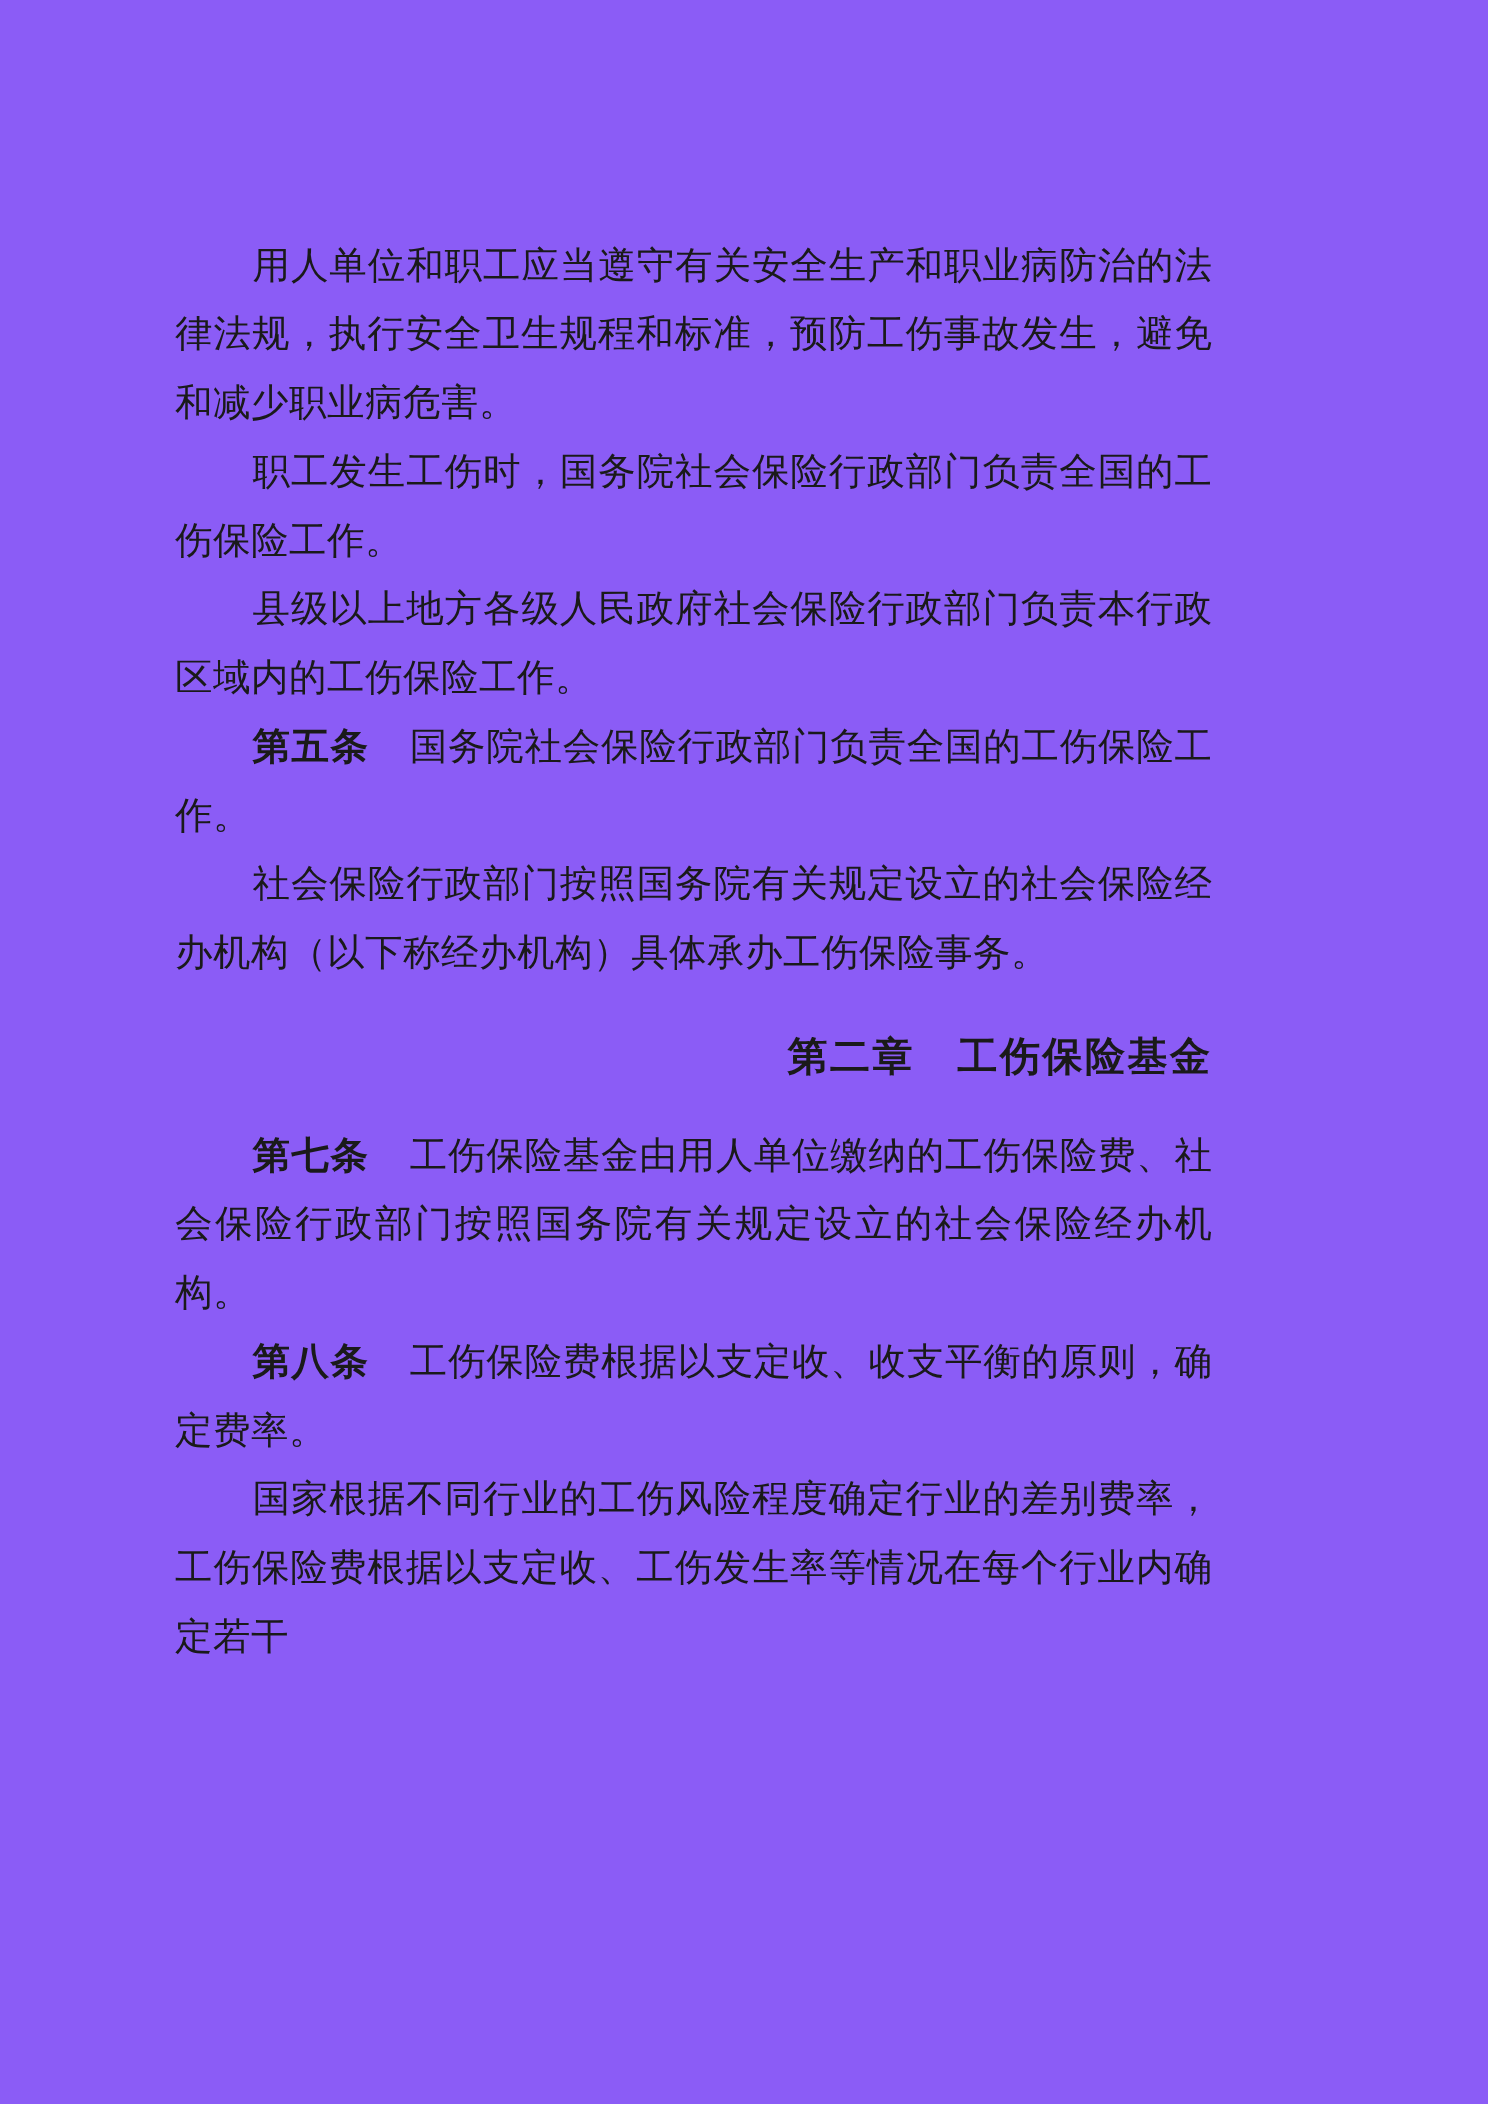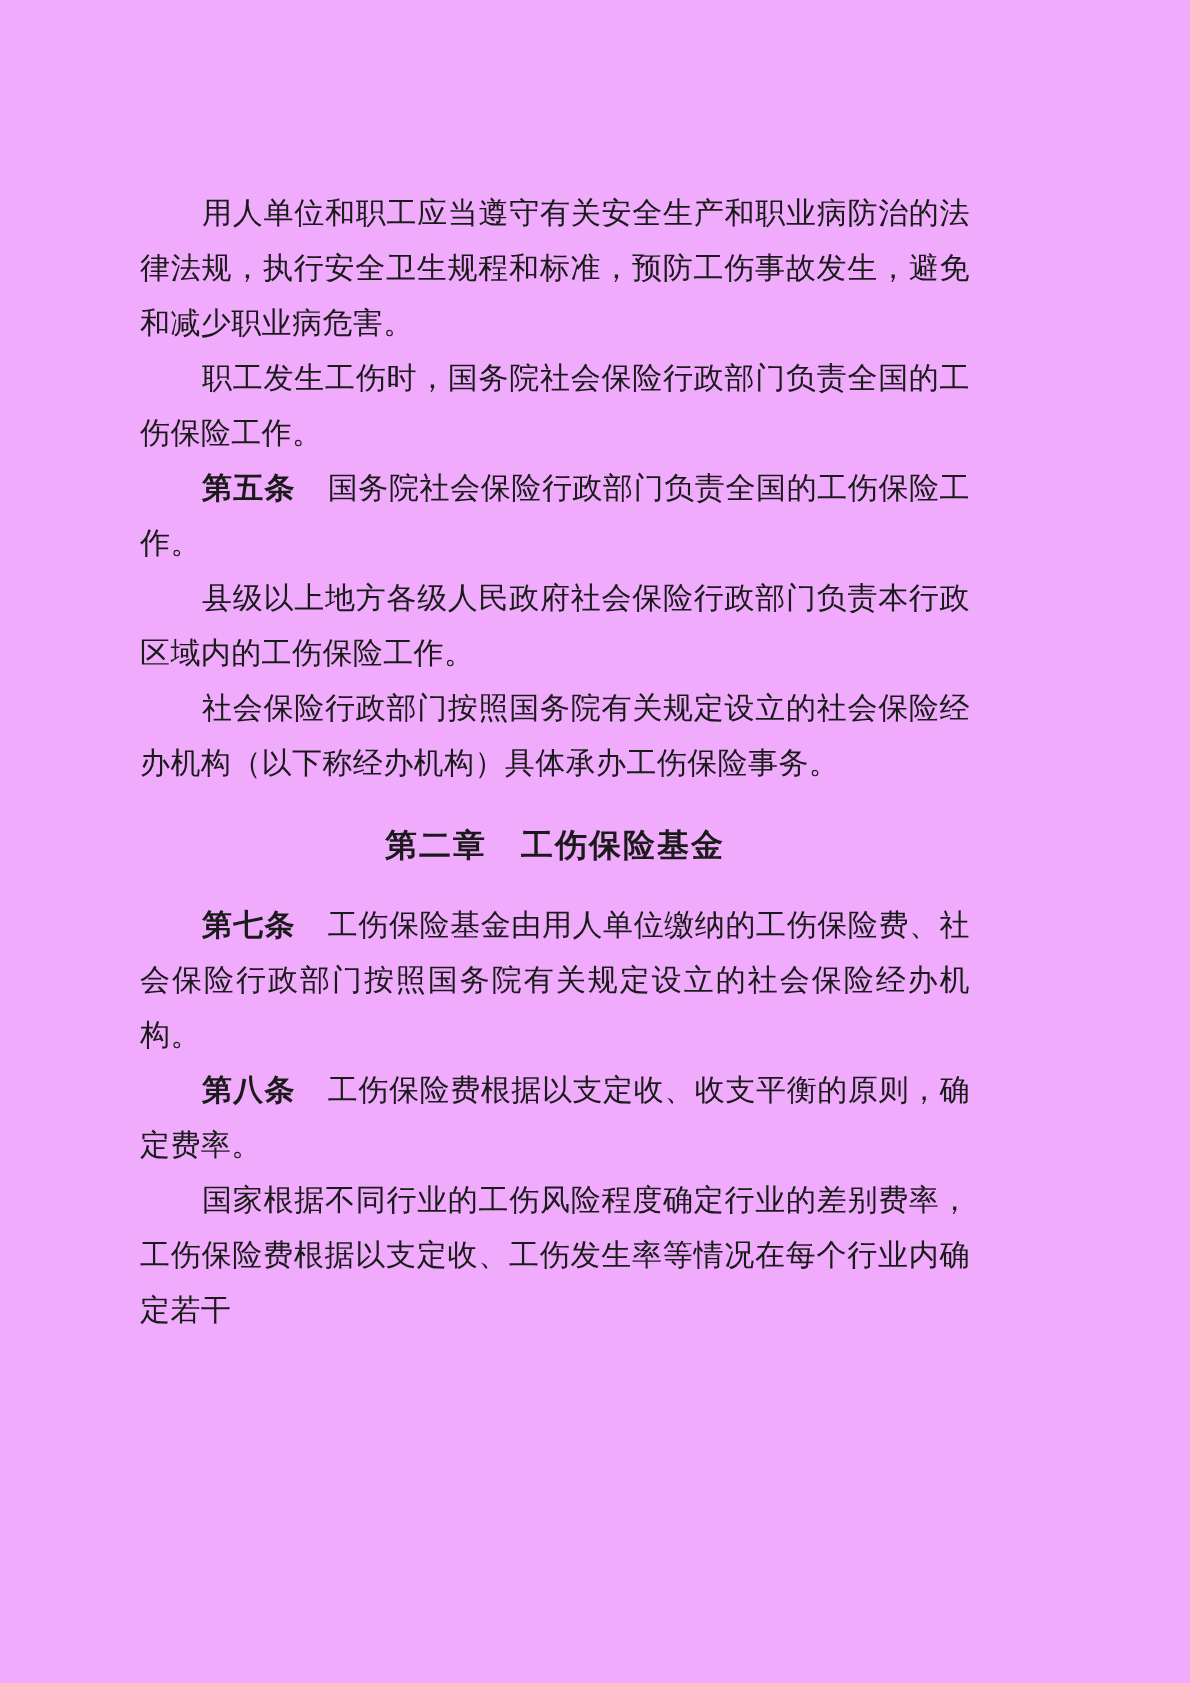--- a/index.html
+++ b/index.html
@@ -4,21 +4,21 @@
 <style>
   html, body {
     margin: 0;
     padding: 0;
     background: #ffffff;
   }
   .page {
     position: relative;
     width: 1190px;
     height: 1683px;
-    background: #f0abfc;
+    background: #8b5cf6;
     margin: 0 auto;
     overflow: hidden;
     font-family: "Liberation Serif", "DejaVu Serif", serif;
     color: #1a1a1a;
   }
   .content {
     position: absolute;
     left: 140px;
     top: 185px;
     width: 830px;
@@ -38,43 +38,43 @@
     font-weight: bold;
     letter-spacing: 1px;
   }
   .gap {
     display: inline-block;
     width: 32px;
   }
   .chapter {
     font-size: 32px;
     font-weight: bold;
-    text-align: center;
+    text-align: right;
     line-height: 55px;
     margin: 28px 0 24px 0;
     letter-spacing: 2px;
   }
   .chapter .sp {
     display: inline-block;
     width: 34px;
   }
 </style>
 </head>
 <body>
 
 <div class="page">
   <div class="content">
 
     <p class="para indent">用人单位和职工应当遵守有关安全生产和职业病防治的法律法规，执行安全卫生规程和标准，预防工伤事故发生，避免和减少职业病危害。</p>
 
     <p class="para indent">职工发生工伤时，国务院社会保险行政部门负责全国的工伤保险工作。</p>
 
+    <p class="para indent">县级以上地方各级人民政府社会保险行政部门负责本行政区域内的工伤保险工作。</p>
+
     <p class="para indent"><span class="art-label">第五条</span><span class="gap"></span><span>国务院社会保险行政部门负责全国的工伤保险工作。</span></p>
-
-    <p class="para indent">县级以上地方各级人民政府社会保险行政部门负责本行政区域内的工伤保险工作。</p>
 
     <p class="para indent">社会保险行政部门按照国务院有关规定设立的社会保险经办机构（以下称经办机构）具体承办工伤保险事务。</p>
 
 
     <h2 class="chapter"><span>第二章</span><span class="sp"></span><span>工伤保险基金</span></h2>
 
     <p class="para indent"><span class="art-label">第七条</span><span class="gap"></span><span>工伤保险基金由用人单位缴纳的工伤保险费、社会保险行政部门按照国务院有关规定设立的社会保险经办机构。</span></p>
 
     <p class="para indent"><span class="art-label">第八条</span><span class="gap"></span><span>工伤保险费根据以支定收、收支平衡的原则，确定费率。</span></p>
 

